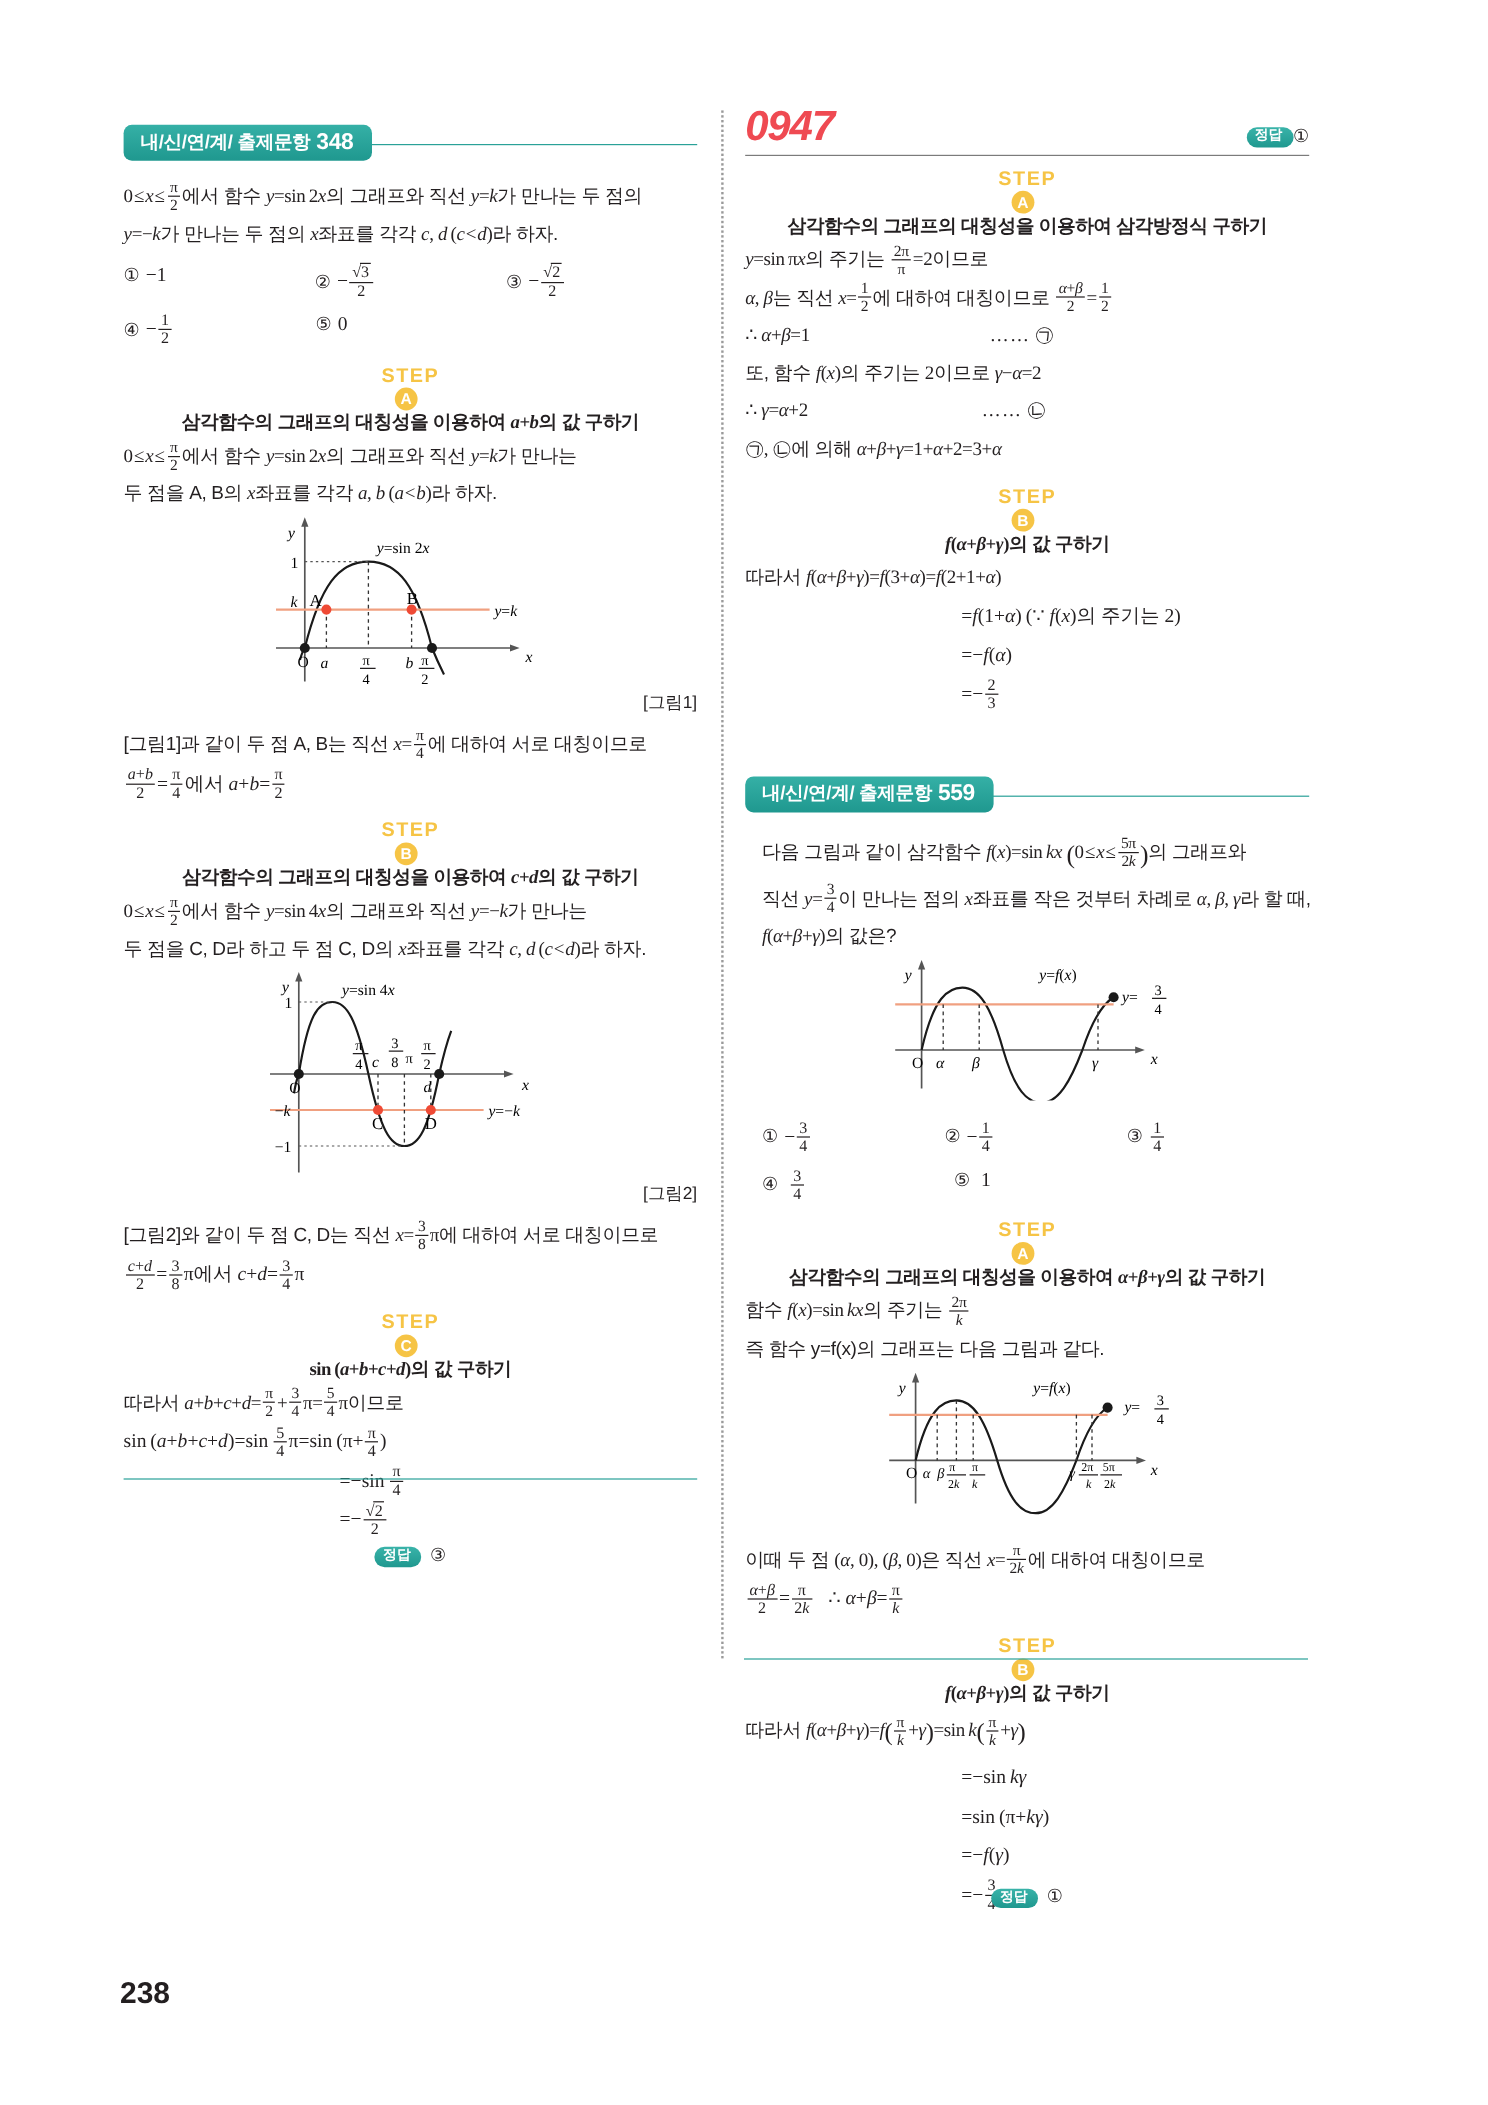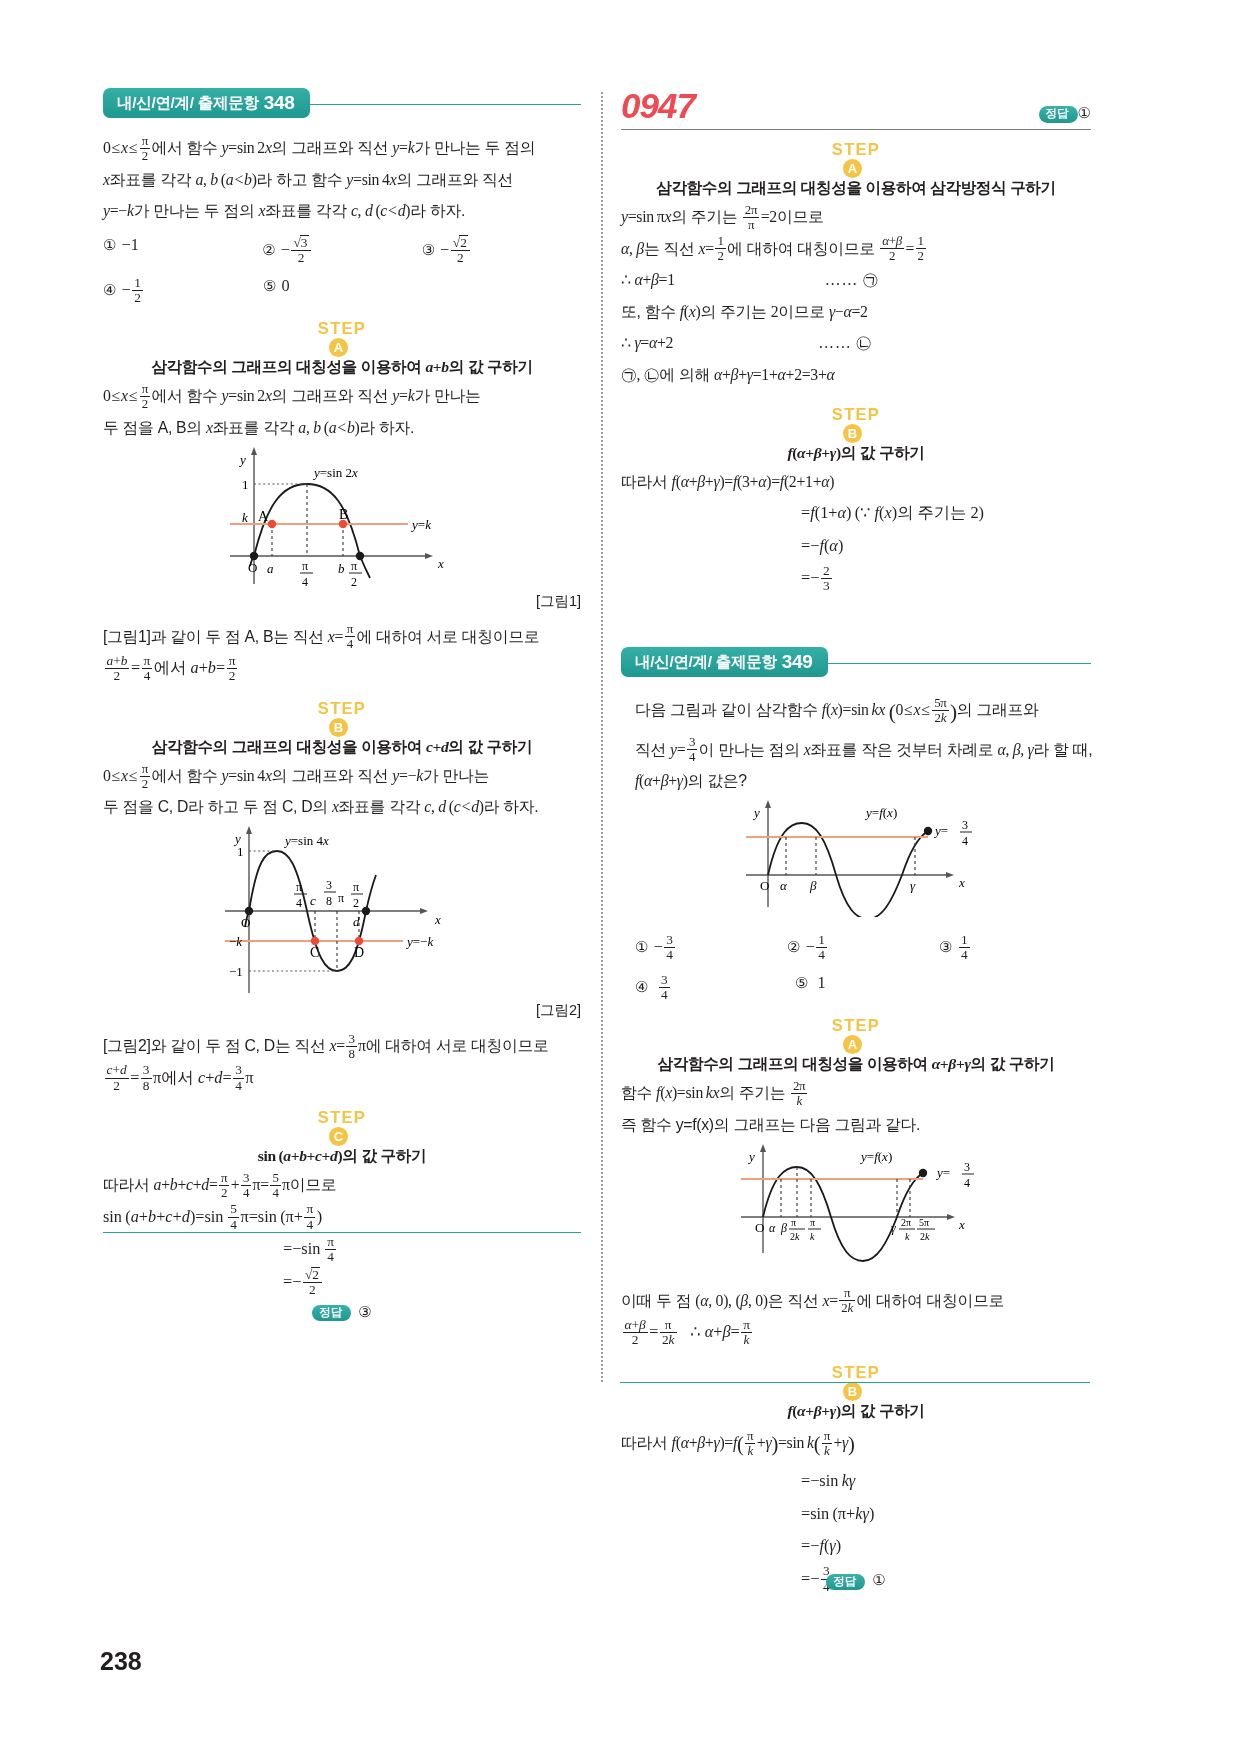--- a/index.html
+++ b/index.html
@@ -17,21 +17,21 @@
   }
   .page {
     position: absolute;
     inset: 0;
   }
 
   
   .col-left {
     position: absolute;
     left: 103px;
-    top: 88px;
+    top: 104px;
     width: 478px;
   }
   .col-right {
     position: absolute;
     left: 621px;
     top: 88px;
     width: 470px;
   }
   .col-divider {
     position: absolute;
@@ -254,23 +254,20 @@
     <div class="badge-row">
       <div class="badge-rule"></div>
       <div class="badge">
         <span>내/신/연/계/ 출제문항</span><span class="num">348</span>
       </div>
     </div>
 
     <div>
       <div class="body-line">
         <span class="m">0 ≤ <i>x</i> ≤ <span class="frac"><span>π</span><span class="den">2</span></span></span>에서 함수 <span class="m"><i>y</i>=sin 2<i>x</i></span>의 그래프와 직선 <span class="m"><i>y</i>=<i>k</i></span>가 만나는 두 점의
-      </div>
-      <div class="body-line">
-        <span class="m"><i>x</i></span>좌표를 각각 <span class="m"><i>a</i>, <i>b</i> (<i>a</i> &lt; <i>b</i>)</span>라 하고 함수 <span class="m"><i>y</i>=sin 4<i>x</i></span>의 그래프와 직선
       </div>
       <div class="body-line">
         <span class="m"><i>y</i>=−<i>k</i></span>가 만나는 두 점의 <span class="m"><i>x</i></span>좌표를 각각 <span class="m"><i>c</i>, <i>d</i> (<i>c</i> &lt; <i>d</i>)</span>라 하자.
       </div>
     </div>
 
     <div class="choices">
       <div class="choice-row">
         <div class="choice"><span class="cn">①</span>−1</div>
         <div class="choice"><span class="cn">②</span>−<span class="frac"><span>√<span class="sqrt">3</span></span><span class="den">2</span></span></div>
@@ -495,21 +492,21 @@
     <div class="eqline ind2">
       =−<i>f</i>(<i>α</i>)
     </div>
     <div class="eqline ind2">
       =−<span class="frac"><span>2</span><span class="den">3</span></span>
     </div>
 
     <div class="badge-row" style="margin-top:52px">
       <div class="badge-rule"></div>
       <div class="badge">
-        <span>내/신/연/계/ 출제문항</span><span class="num">349</span>
+        <span>내/신/연/계/ 출제문항</span><span class="num">559</span>
       </div>
     </div>
 
     <div class="body-line" style="padding-left:14px">
       다음 그림과 같이 삼각함수 <span class="m"><i>f</i>(<i>x</i>)=sin <i>kx</i> <span style="font-size:1.35em;vertical-align:-0.18em">(</span>0 ≤ <i>x</i> ≤ <span class="frac"><span>5π</span><span class="den">2<i>k</i></span></span><span style="font-size:1.35em;vertical-align:-0.18em">)</span></span>의 그래프와
     </div>
     <div class="body-line" style="padding-left:14px">
       직선 <span class="m"><i>y</i>=<span class="frac"><span>3</span><span class="den">4</span></span></span>이 만나는 점의 <span class="m"><i>x</i></span>좌표를 작은 것부터 차례로 <span class="m"><i>α</i>, <i>β</i>, <i>γ</i></span>라 할 때,
     </div>
     <div class="body-line" style="padding-left:14px">

